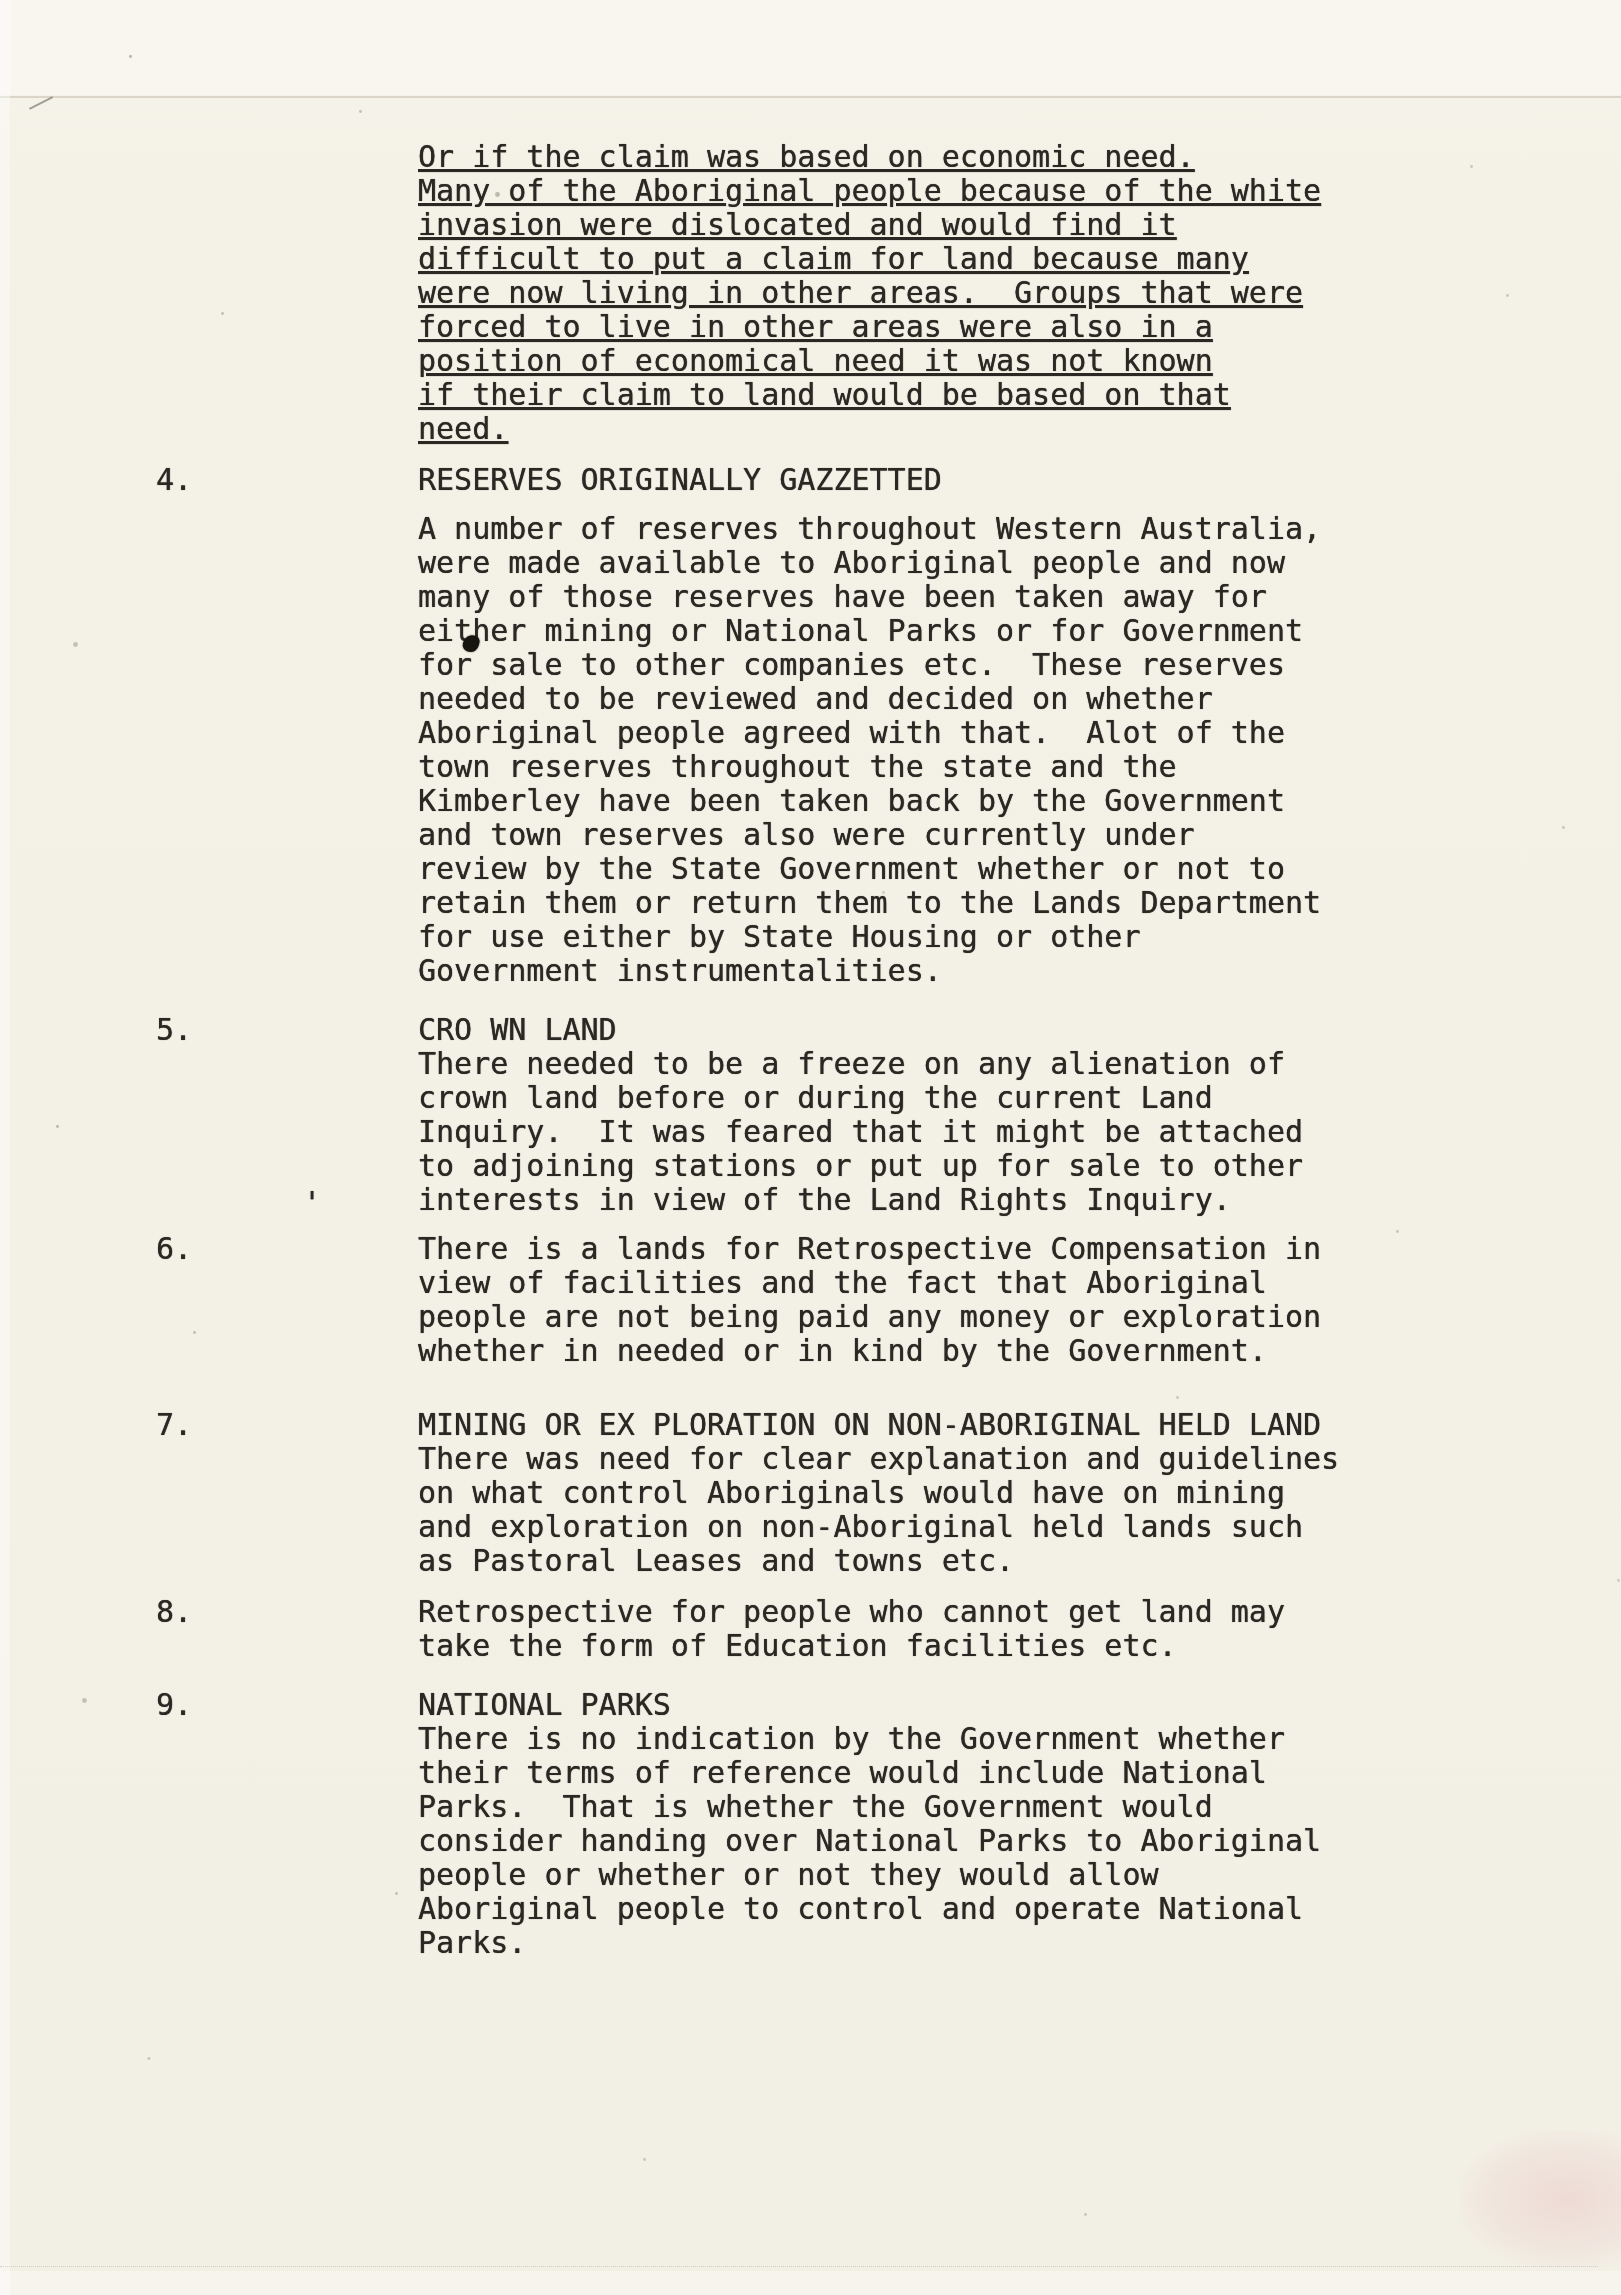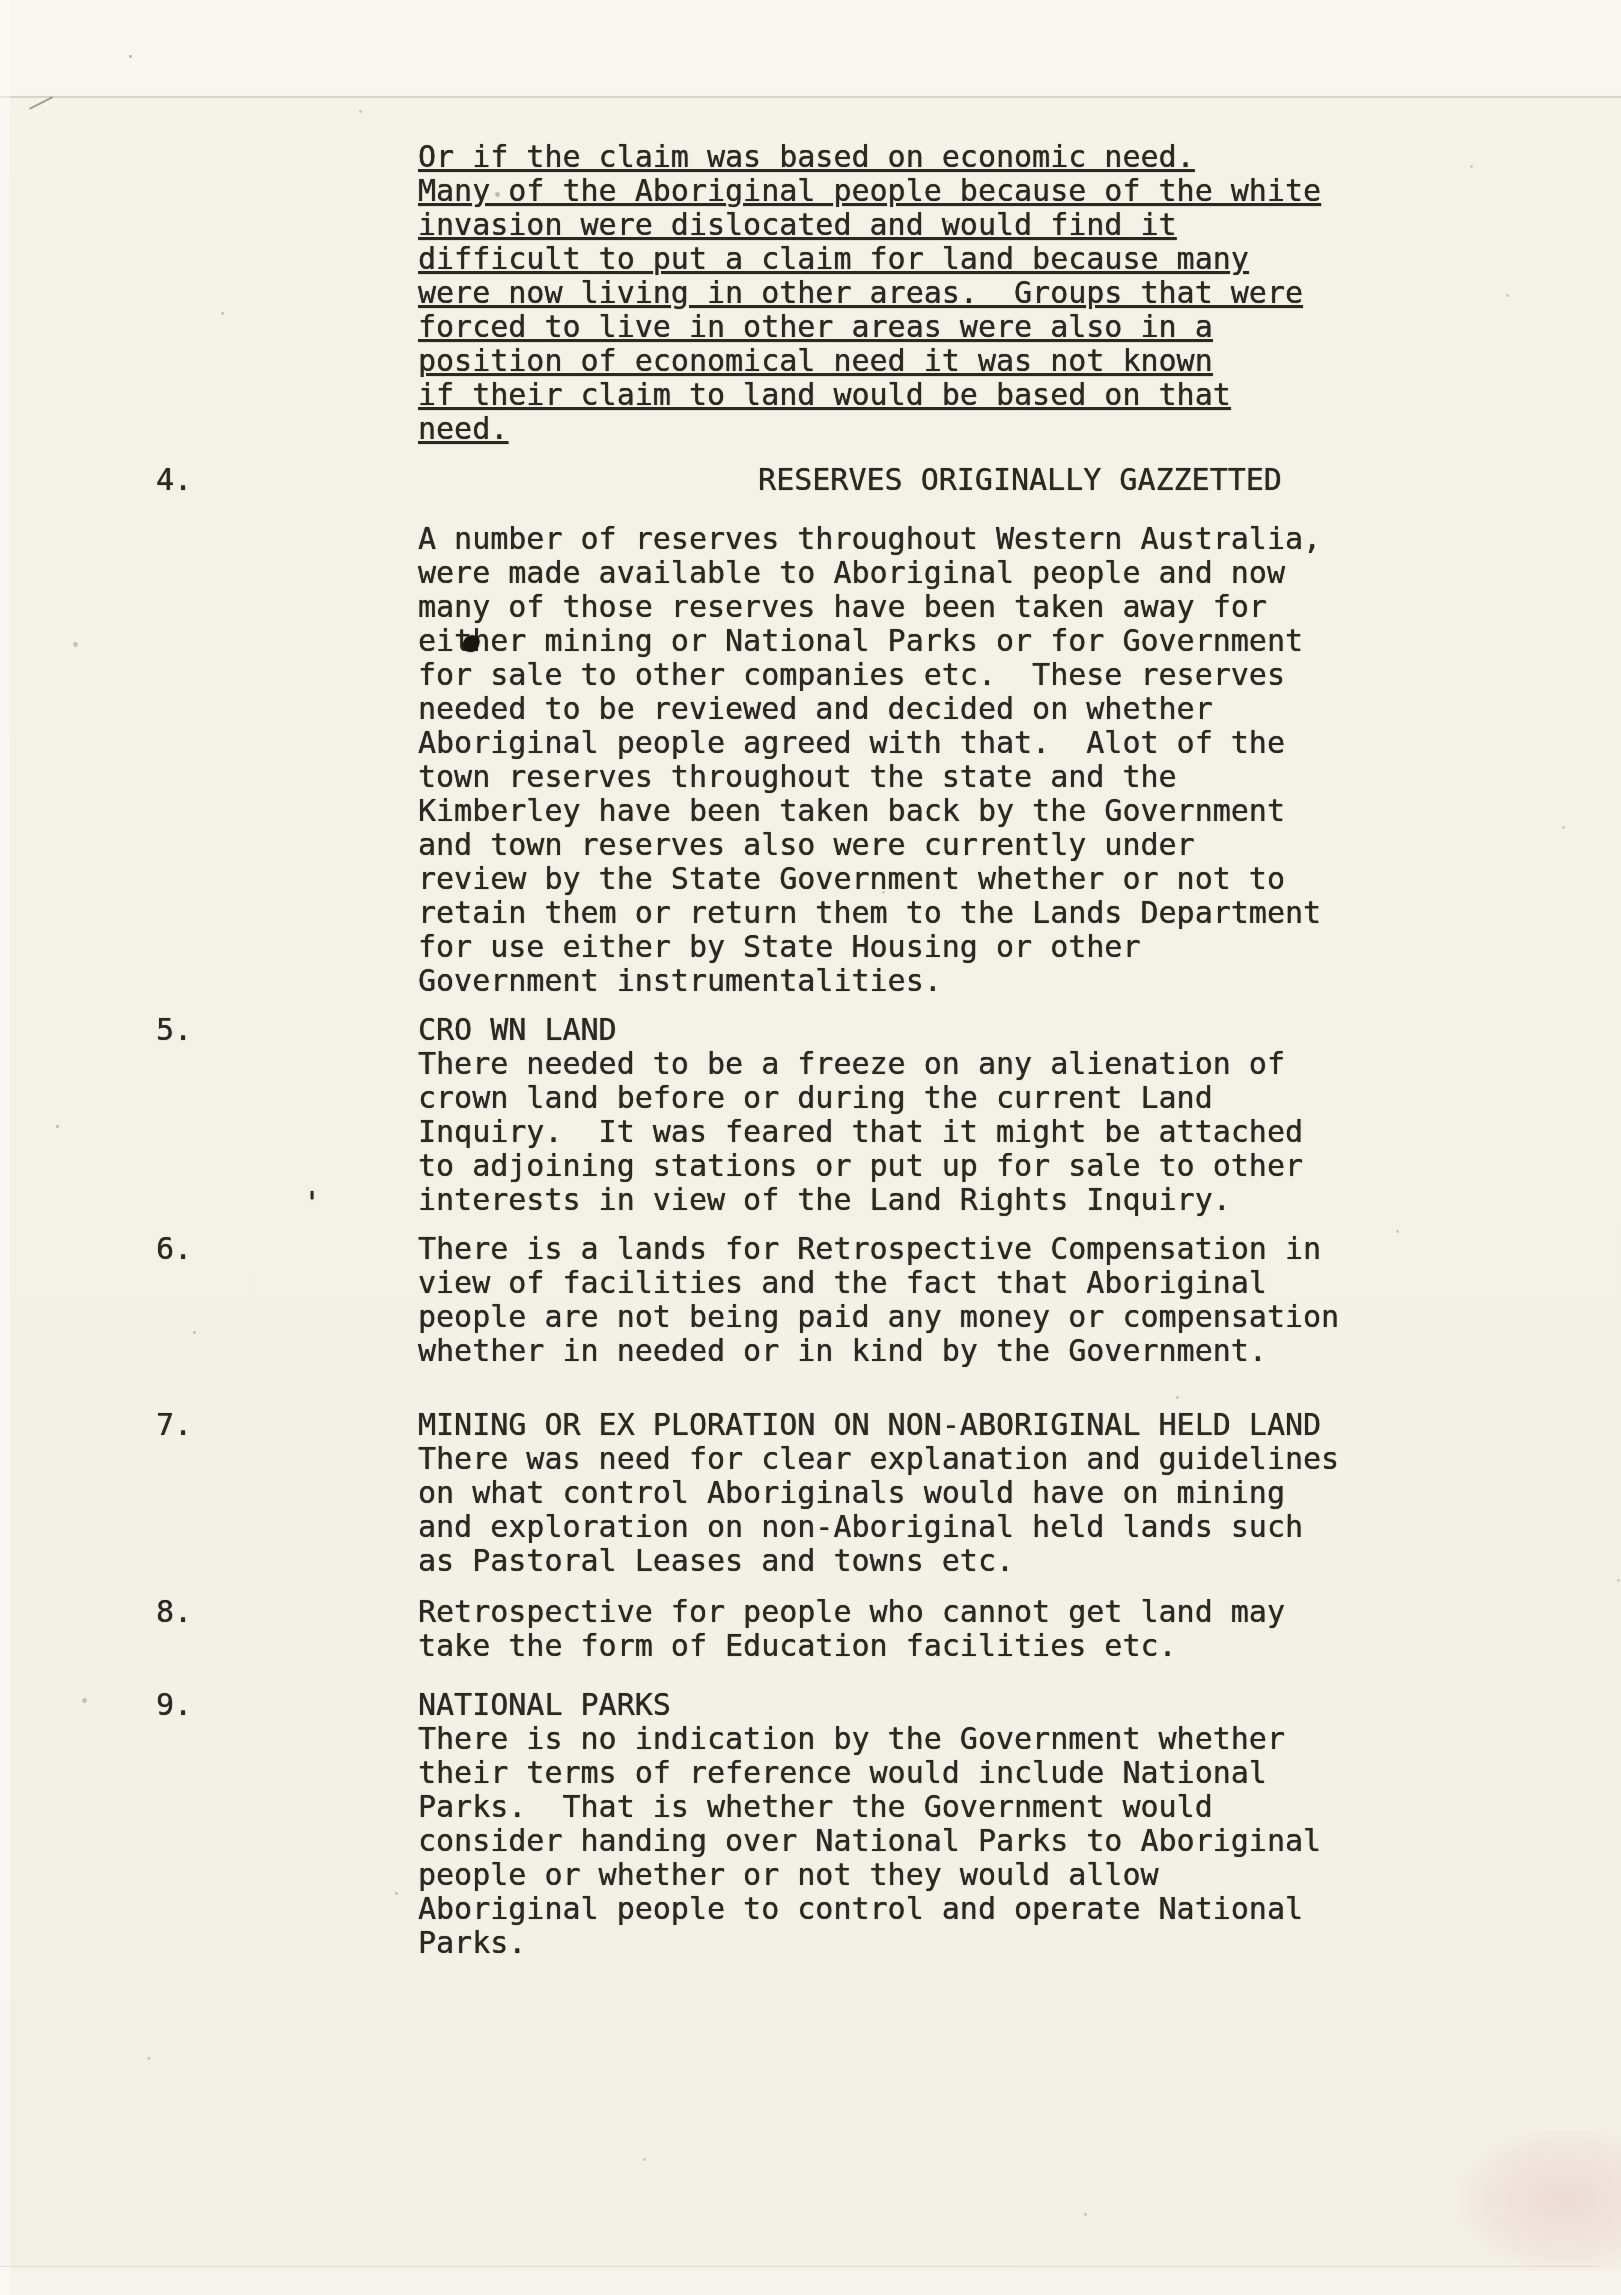--- a/index.html
+++ b/index.html
@@ -53,21 +53,21 @@
     color:#28272350;}
   .typed{
     color:#292823;
     font-size:30px;line-height:34px;white-space:pre;
     text-shadow:0 0 0.8px rgba(41,40,35,.85), 0.4px 0.4px 0 rgba(41,40,35,.25);
   }
   .intro{position:absolute;left:418px;top:140px;text-decoration:underline;}
   .section{position:absolute;left:0;width:100%;}
   .sec-num{position:absolute;left:156px;top:0;}
   .sec-body{margin-left:418px;}
-  .sec-0{top:463px;} .sec-0 .heading{margin-bottom:25px;text-align:center;}
+  .sec-0{top:463px;} .sec-0 .heading{margin-bottom:15px;}
   .sec-1{top:1013px;}
   .sec-2{top:1232px;}
   .sec-3{top:1408px;}
   .sec-4{top:1595px;}
   .sec-5{top:1688px;}
 </style>
 </head>
 <body>
 
 <div class="page">
@@ -76,21 +76,21 @@
   <div class="left-strip"></div>
   <div class="pencil-mark"></div>
   <div class="speckles"></div>
 
   <div class="doc">
     <div class="intro typed"><div class="line">Or if the claim was based on economic need.</div><div class="line">Many of the Aboriginal people because of the white</div><div class="line">invasion were dislocated and would find it</div><div class="line">difficult to put a claim for land because many</div><div class="line">were now living in other areas.  Groups that were</div><div class="line">forced to live in other areas were also in a</div><div class="line">position of economical need it was not known</div><div class="line">if their claim to land would be based on that</div><div class="line">need.</div></div>
 
     <div id="sections-root">
         <div class="section typed sec-0"><div class="sec-num">4.</div><div class="sec-body"><div class="line heading">RESERVES ORIGINALLY GAZZETTED</div><div class="line">A number of reserves throughout Western Australia,</div><div class="line">were made available to Aboriginal people and now</div><div class="line">many of those reserves have been taken away for</div><div class="line">either mining or National Parks or for Government</div><div class="line">for sale to other companies etc.  These reserves</div><div class="line">needed to be reviewed and decided on whether</div><div class="line">Aboriginal people agreed with that.  Alot of the</div><div class="line">town reserves throughout the state and the</div><div class="line">Kimberley have been taken back by the Government</div><div class="line">and town reserves also were currently under</div><div class="line">review by the State Government whether or not to</div><div class="line">retain them or return them to the Lands Department</div><div class="line">for use either by State Housing or other</div><div class="line">Government instrumentalities.</div></div></div>
         <div class="section typed sec-1"><div class="sec-num">5.</div><div class="sec-body"><div class="line heading">CRO WN LAND</div><div class="line">There needed to be a freeze on any alienation of</div><div class="line">crown land before or during the current Land</div><div class="line">Inquiry.  It was feared that it might be attached</div><div class="line">to adjoining stations or put up for sale to other</div><div class="line">interests in view of the Land Rights Inquiry.</div></div></div>
-        <div class="section typed sec-2"><div class="sec-num">6.</div><div class="sec-body"><div class="line">There is a lands for Retrospective Compensation in</div><div class="line">view of facilities and the fact that Aboriginal</div><div class="line">people are not being paid any money or compensation</div><div class="line">whether in needed or in kind by the Government.</div></div></div>
+        <div class="section typed sec-2"><div class="sec-num">6.</div><div class="sec-body"><div class="line">There is a lands for Retrospective Compensation in</div><div class="line">view of facilities and the fact that Aboriginal</div><div class="line">people are not being paid any money or exploration</div><div class="line">whether in needed or in kind by the Government.</div></div></div>
         <div class="section typed sec-3"><div class="sec-num">7.</div><div class="sec-body"><div class="line heading">MINING OR EX PLORATION ON NON-ABORIGINAL HELD LAND</div><div class="line">There was need for clear explanation and guidelines</div><div class="line">on what control Aboriginals would have on mining</div><div class="line">and exploration on non-Aboriginal held lands such</div><div class="line">as Pastoral Leases and towns etc.</div></div></div>
         <div class="section typed sec-4"><div class="sec-num">8.</div><div class="sec-body"><div class="line">Retrospective for people who cannot get land may</div><div class="line">take the form of Education facilities etc.</div></div></div>
         <div class="section typed sec-5"><div class="sec-num">9.</div><div class="sec-body"><div class="line heading">NATIONAL PARKS</div><div class="line">There is no indication by the Government whether</div><div class="line">their terms of reference would include National</div><div class="line">Parks.  That is whether the Government would</div><div class="line">consider handing over National Parks to Aboriginal</div><div class="line">people or whether or not they would allow</div><div class="line">Aboriginal people to control and operate National</div><div class="line">Parks.</div></div></div>
       </div>
   </div>
 
   <div class="ink-blot"></div>
   <div class="stray-mark typed">'</div>
 
   <div class="dotted-line"></div>

